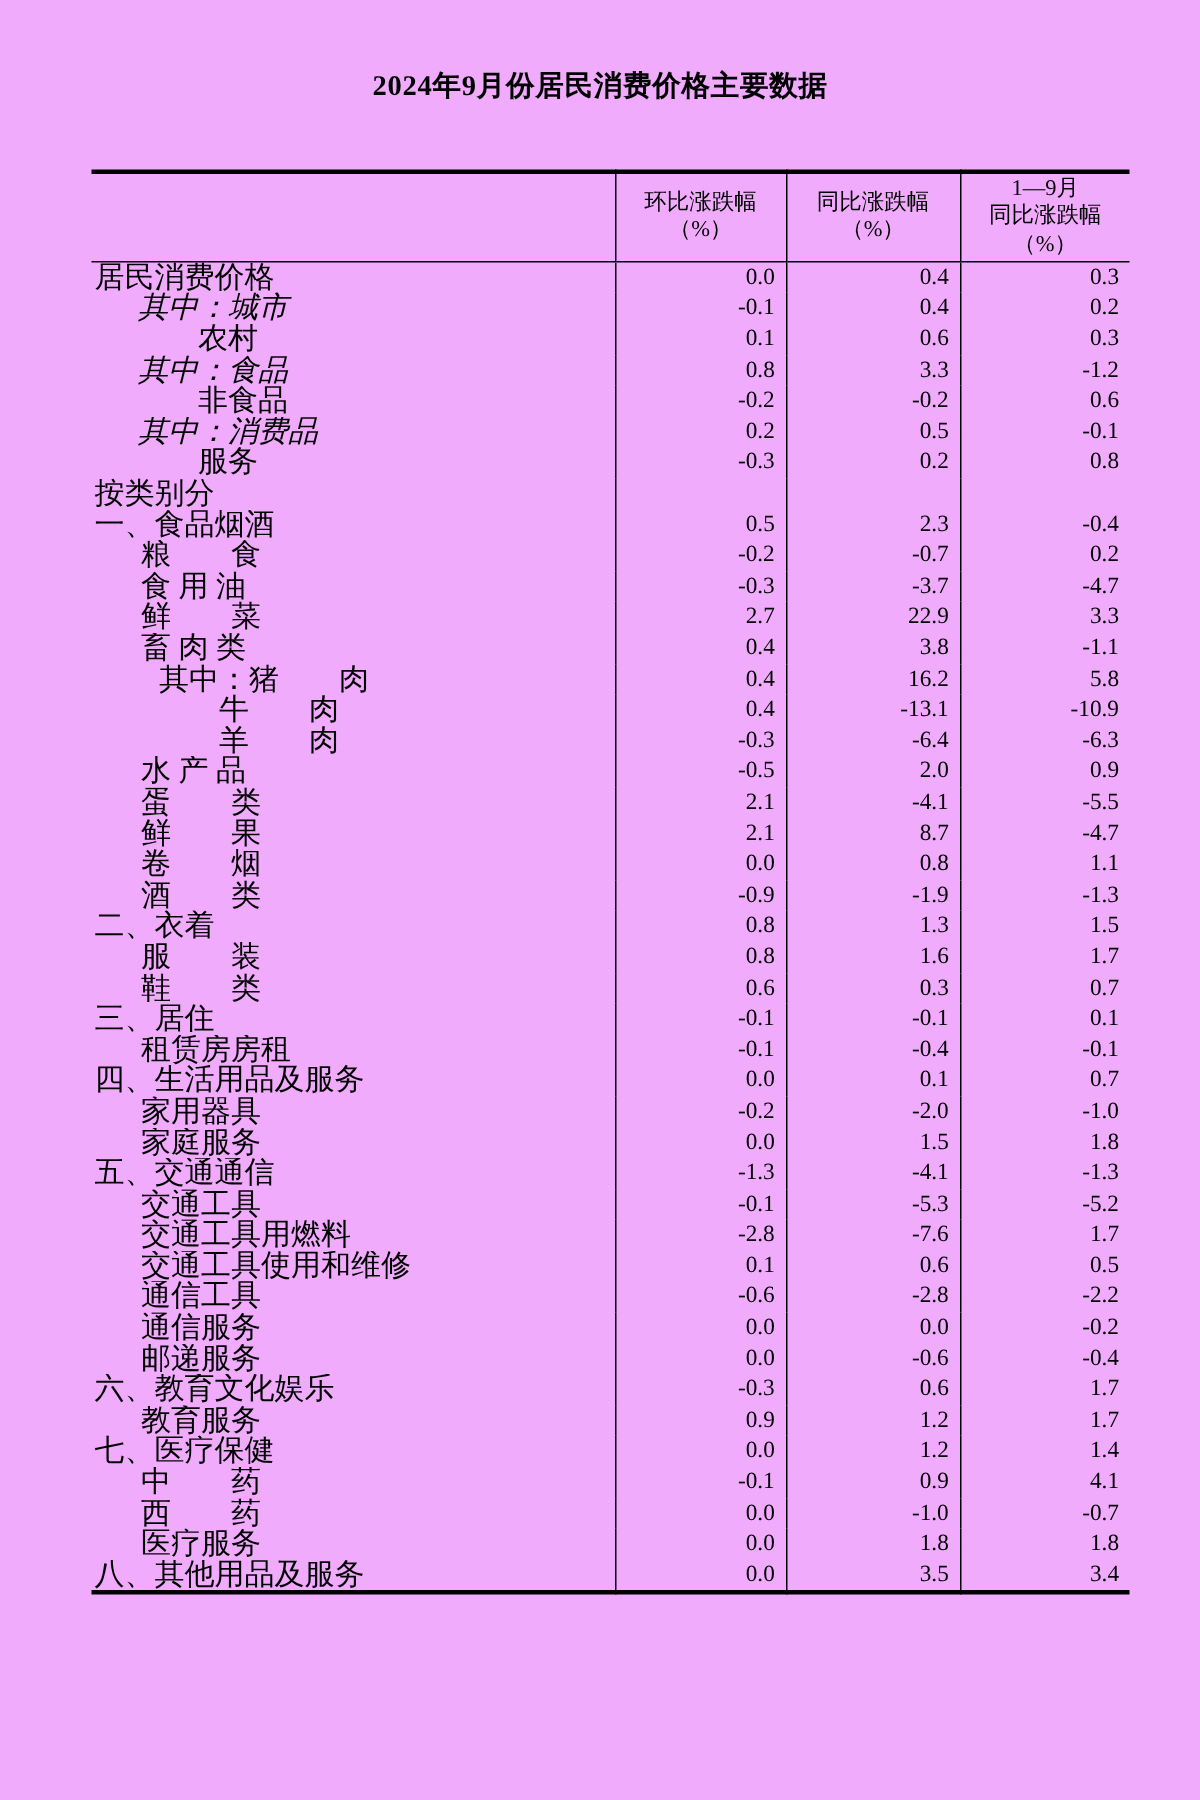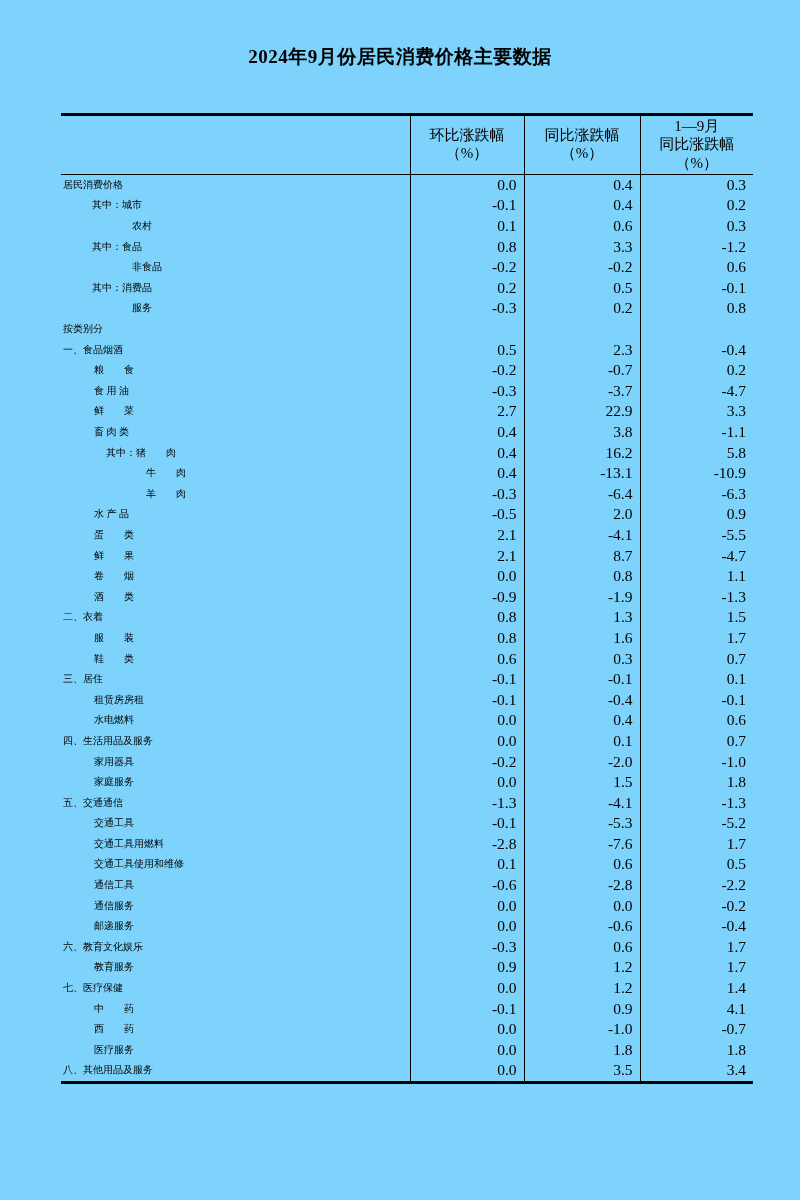--- a/index.html
+++ b/index.html
@@ -9,21 +9,21 @@
     width: 800px;
     height: 1200px;
     position: relative;
     font-family: "Liberation Serif", "DejaVu Serif", serif;
     color: #000000;
   }
   .page {
     position: absolute;
     left: 0; top: 0;
     width: 800px; height: 1200px;
-    background: #7dd3fc;
+    background: #f0abfc;
     overflow: hidden;
   }
   .title {
     position: absolute;
     top: 44px;
     left: 0;
     width: 800px;
     margin: 0;
     text-align: center;
     font-size: 19px;
@@ -62,29 +62,29 @@
     height: 20.6px;
     padding: 0;
     font-size: 15.5px;
     line-height: 20.6px;
     vertical-align: middle;
     overflow: hidden;
   }
   td.lbl {
     text-align: left;
     white-space: pre;
-    font-size: 10px;
+    font-size: 20px;
   }
   td.val {
     text-align: right;
     padding-right: 7px;
   }
   
   .ind0 { padding-left: 2px;  }
-  .ind1 { padding-left: 31px; }
+  .ind1 { padding-left: 31px; font-style: italic; }
   .ind2 { padding-left: 71px; }
   .ind3 { padding-left: 33px; }
   .ind4 { padding-left: 45px; }
   .ind5 { padding-left: 85px; margin-top: 19px; }
 </style>
 </head>
 <body>
 
 <div class="page">
   <h1 class="title">2024年9月份居民消费价格主要数据</h1>
@@ -286,26 +286,20 @@
     <td class="val">0.1</td>
   </tr>
 
   <tr>
     <td class="lbl ind3">租赁房房租</td>
     <td class="val">-0.1</td>
     <td class="val">-0.4</td>
     <td class="val">-0.1</td>
   </tr>
 
-  <tr>
-    <td class="lbl ind3">水电燃料</td>
-    <td class="val">0.0</td>
-    <td class="val">0.4</td>
-    <td class="val">0.6</td>
-  </tr>
 
   <tr>
     <td class="lbl ind0">四、生活用品及服务</td>
     <td class="val">0.0</td>
     <td class="val">0.1</td>
     <td class="val">0.7</td>
   </tr>
 
   <tr>
     <td class="lbl ind3">家用器具</td>

